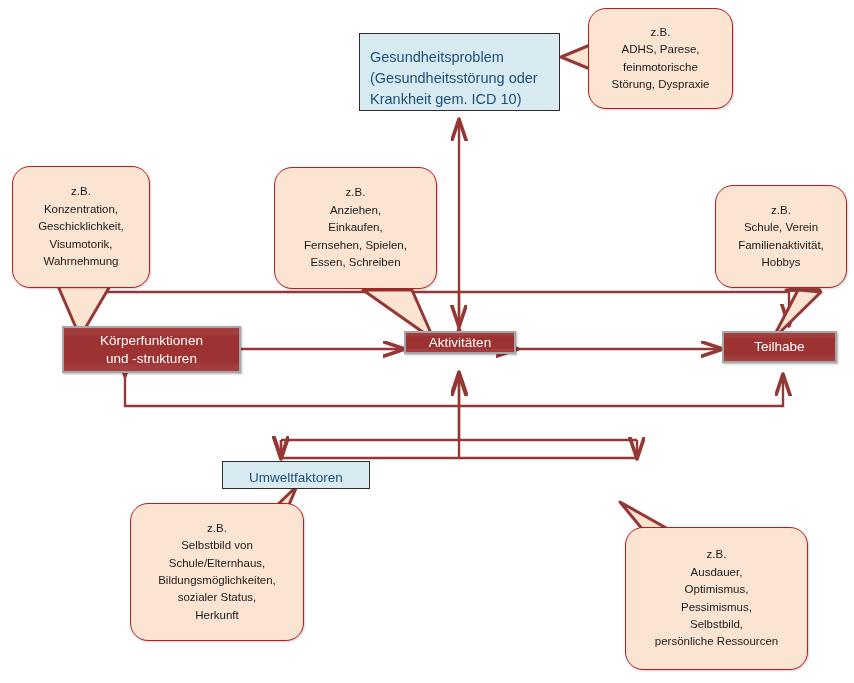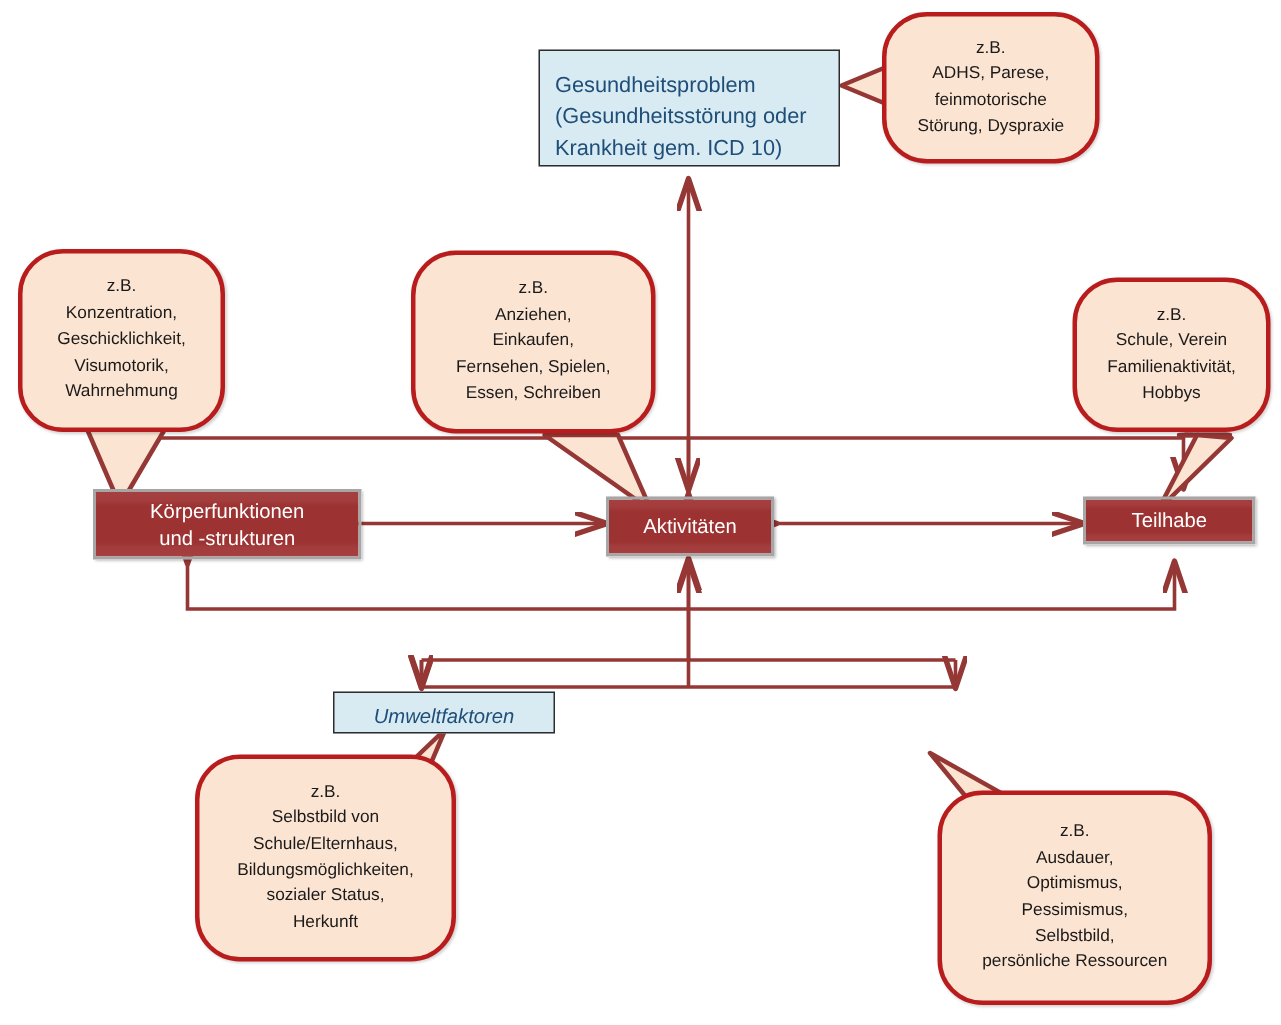--- a/index.html
+++ b/index.html
@@ -61,22 +61,22 @@
     line-height: 1.45;
     z-index: 5;
   }
   .blue-box.left-align { justify-content: flex-start; text-align: left; }
   .blue-box .lbl { display: block; padding: 0 10px; }
 
   
   .callout {
     position: absolute;
     box-sizing: border-box;
-    border: 3px solid #b91c1c;
-    border-radius: 30px;
+    border: 1px solid #b91c1c;
+    border-radius: 18px;
     background: #fce4d2;
     color: #1a1a1a;
     display: flex;
     align-items: center;
     justify-content: center;
     text-align: center;
     line-height: 1.52;
     z-index: 6;
     box-shadow: 1px 1px 2px rgba(0,0,0,0.18);
   }
@@ -162,29 +162,29 @@
     </span>
   </div>
 
   <div class="core-box fs13" style="left:62px; top:326px; width:179px; height:47px;">
     <span class="lbl">
       <span>Körperfunktionen</span><br>
       <span>und -strukturen</span>
     </span>
   </div>
 
-  <div class="core-box fs13" style="left:404px; top:331px; width:112px; height:40px;">
+  <div class="core-box fs13" style="left:404px; top:331px; width:112px; height:23px;">
     <span class="lbl">Aktivitäten</span>
   </div>
 
   <div class="core-box fs13" style="left:722px; top:331px; width:115px; height:32px;">
     <span class="lbl">Teilhabe</span>
   </div>
 
-  <div class="blue-box fs13" style="left:222px; top:461px; width:148px; height:28px;font-style:italic;">
+  <div class="blue-box fs13" style="left:222px; top:461px; width:148px; height:28px;">
     <span class="lbl">Umweltfaktoren</span>
   </div>
 
 
   <div class="callout fs11" style="left:588px; top:8px; width:145px; height:101px;">
     <span class="lbl">
       <span>z.B.</span><br>
       <span>ADHS, Parese,</span><br>
       <span>feinmotorische</span><br>
       <span>Störung, Dyspraxie</span>

